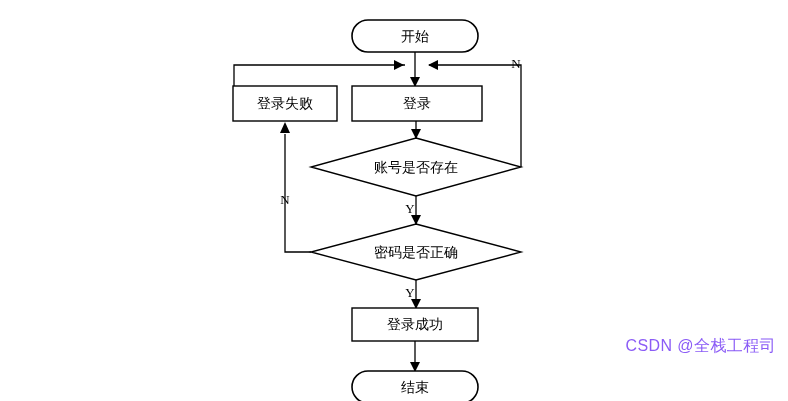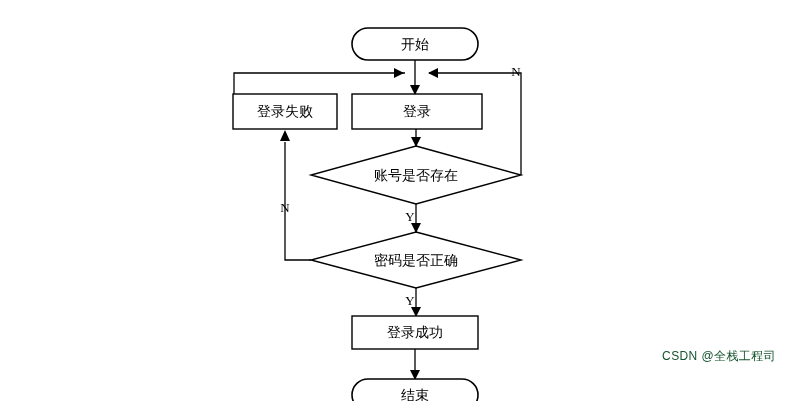--- a/index.html
+++ b/index.html
@@ -10,21 +10,21 @@
   body {
     width: 788px;
     height: 401px;
     font-family: "Liberation Sans", sans-serif;
     overflow: hidden;
     position: relative;
   }
   #flowchart-root {
     position: absolute;
     left: 0;
-    top: 16px;
+    top: 8px;
     width: 788px;
     height: 357px;
   }
   svg.flow {
     display: block;
     width: 788px;
     height: 401px;
   }
   .node-shape {
     fill: #ffffff;
@@ -55,22 +55,22 @@
     font-size: 13px;
     fill: #000000;
     text-anchor: middle;
     dominant-baseline: middle;
   }
   .watermark {
     position: absolute;
     right: 12px;
     bottom: 8px;
     font-family: "Liberation Sans", sans-serif;
-    font-size: 12px;
-    color: #14532d;
+    font-size: 16px;
+    color: #8b5cf6;
     letter-spacing: 0.4px;
     white-space: nowrap;
     user-select: none;
   }
 </style>
 </head>
 <body>
 
 <div id="flowchart-root">
   <svg class="flow" viewBox="0 0 788 401" xmlns="http://www.w3.org/2000/svg">

